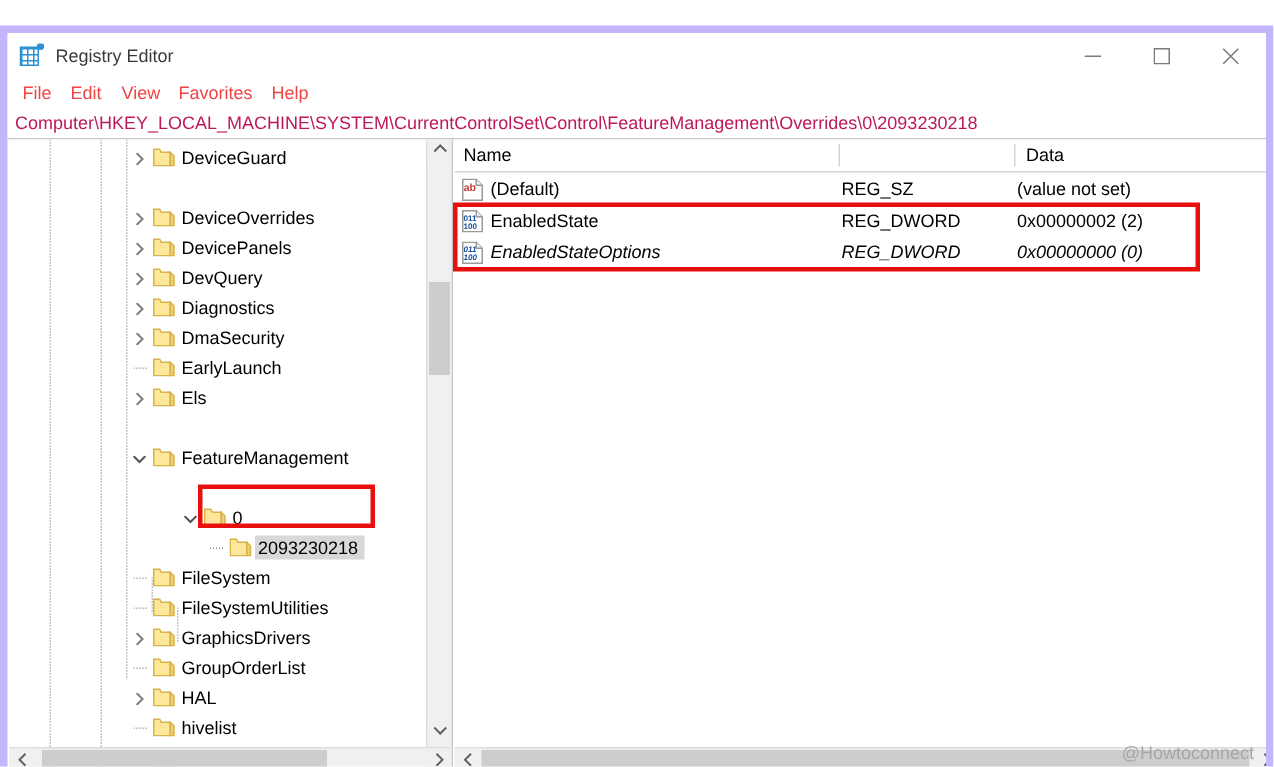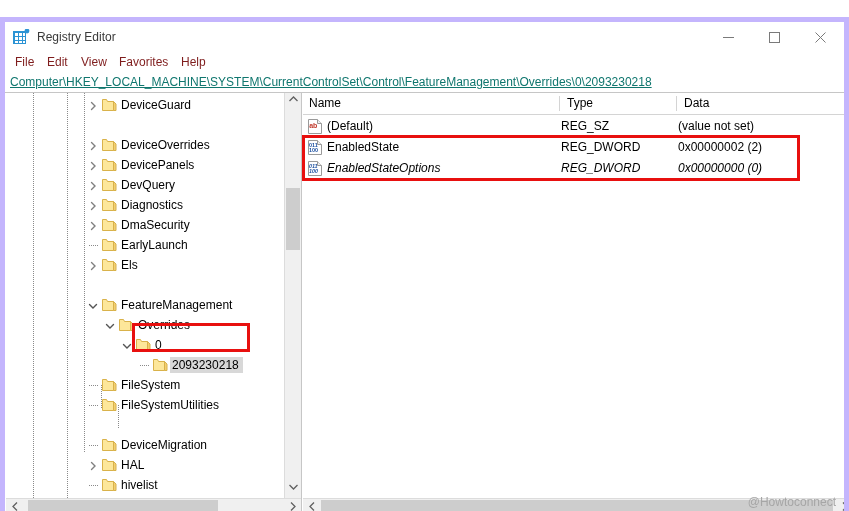--- a/index.html
+++ b/index.html
@@ -70,43 +70,42 @@
     left: 0; top: 30px;
     width: 100%; height: 20px;
     background: #ffffff;
   }
   .menu-item {
     position: absolute;
     top: 2px;
     height: 16px;
     line-height: 16px;
     font-size: 12px;
-    color: #7f1d1d;
+    color: #ef4444;
     white-space: nowrap;
     padding: 0 2px;
     cursor: default;
   }
 
   
   #addressbar {
     position: absolute;
     left: 0; top: 50px;
     width: 100%; height: 21px;
     background: #ffffff;
     border-bottom: 1px solid #c6c6c6;
     box-sizing: border-box;
   }
   #address-text {
     position: absolute;
     left: 5px; top: 2px;
     font-size: 12px;
-    color: #0f766e;
+    color: #be185d;
     line-height: 16px;
     white-space: nowrap;
-    text-decoration: underline;
   }
 
   
   #left-pane {
     position: absolute;
     left: 1px; top: 71px;
     width: 296px; height: 422px;
     background: #ffffff;
     border-right: 1px solid #c6c6c6;
     box-sizing: border-box;
@@ -427,30 +426,20 @@
         <div class="tree-row" style="top: 202px;">
           <span class="chev" style="left: 82px;"><svg width="10" height="10" viewBox="0 0 10 10">
               <path d="M1.5 3.5 L5 7 L8.5 3.5" stroke="#555" stroke-width="1.4" fill="none" stroke-linecap="round"></path>
             </svg></span>
           <span class="folder" style="left: 96px;"><svg width="15" height="13" viewBox="0 0 15 13">
               <path d="M0.5 1.5 L0.5 12.5 L11.5 12.5 L11.5 3.5 L5.5 3.5 L4.5 1.5 Z" fill="#fde79a" stroke="#d9b24a" stroke-width="1"></path>
               <path d="M11.5 3.5 L14 6 L14 12.5 L11.5 12.5 Z" fill="#f2cf74" stroke="#d9b24a" stroke-width="1"></path>
             </svg></span>
           <span class="tree-label" style="left: 113px;">FeatureManagement</span>
         </div>
-        <div class="tree-row" style="top: 222px;">
-          <span class="chev" style="left: 99px;"><svg width="10" height="10" viewBox="0 0 10 10">
-              <path d="M1.5 3.5 L5 7 L8.5 3.5" stroke="#555" stroke-width="1.4" fill="none" stroke-linecap="round"></path>
-            </svg></span>
-          <span class="folder" style="left: 113px;"><svg width="15" height="13" viewBox="0 0 15 13">
-              <path d="M0.5 1.5 L0.5 12.5 L11.5 12.5 L11.5 3.5 L5.5 3.5 L4.5 1.5 Z" fill="#fde79a" stroke="#d9b24a" stroke-width="1"></path>
-              <path d="M11.5 3.5 L14 6 L14 12.5 L11.5 12.5 Z" fill="#f2cf74" stroke="#d9b24a" stroke-width="1"></path>
-            </svg></span>
-          <span class="tree-label" style="left: 130px;">Overrides</span>
-        </div>
         <div class="tree-row" style="top: 242px;">
           <span class="chev" style="left: 116px;"><svg width="10" height="10" viewBox="0 0 10 10">
               <path d="M1.5 3.5 L5 7 L8.5 3.5" stroke="#555" stroke-width="1.4" fill="none" stroke-linecap="round"></path>
             </svg></span>
           <span class="folder" style="left: 130px;"><svg width="15" height="13" viewBox="0 0 15 13">
               <path d="M0.5 1.5 L0.5 12.5 L11.5 12.5 L11.5 3.5 L5.5 3.5 L4.5 1.5 Z" fill="#fde79a" stroke="#d9b24a" stroke-width="1"></path>
               <path d="M11.5 3.5 L14 6 L14 12.5 L11.5 12.5 Z" fill="#f2cf74" stroke="#d9b24a" stroke-width="1"></path>
             </svg></span>
           <span class="tree-label" style="left: 147px;">0</span>
         </div>
@@ -471,27 +460,37 @@
           <span class="tree-label" style="left: 113px;">FileSystem</span>
         </div>
         <div class="tree-row" style="top: 302px;">
           <div class="dotstub" style="left: 83px; top: 10px; width: 9px;"></div>
           <span class="folder" style="left: 96px;"><svg width="15" height="13" viewBox="0 0 15 13">
               <path d="M0.5 1.5 L0.5 12.5 L11.5 12.5 L11.5 3.5 L5.5 3.5 L4.5 1.5 Z" fill="#fde79a" stroke="#d9b24a" stroke-width="1"></path>
               <path d="M11.5 3.5 L14 6 L14 12.5 L11.5 12.5 Z" fill="#f2cf74" stroke="#d9b24a" stroke-width="1"></path>
             </svg></span>
           <span class="tree-label" style="left: 113px;">FileSystemUtilities</span>
         </div>
+        <div class="tree-row" style="top: 322px;">
+          <span class="chev" style="left: 82px;"><svg width="10" height="10" viewBox="0 0 10 10">
+              <path d="M3.5 1.5 L7 5 L3.5 8.5" stroke="#808080" stroke-width="1.4" fill="none" stroke-linecap="round"></path>
+            </svg></span>
+          <span class="folder" style="left: 96px;"><svg width="15" height="13" viewBox="0 0 15 13">
+              <path d="M0.5 1.5 L0.5 12.5 L11.5 12.5 L11.5 3.5 L5.5 3.5 L4.5 1.5 Z" fill="#fde79a" stroke="#d9b24a" stroke-width="1"></path>
+              <path d="M11.5 3.5 L14 6 L14 12.5 L11.5 12.5 Z" fill="#f2cf74" stroke="#d9b24a" stroke-width="1"></path>
+            </svg></span>
+          <span class="tree-label" style="left: 113px;">GraphicsDrivers</span>
+        </div>
         <div class="tree-row" style="top: 342px;">
           <div class="dotstub" style="left: 83px; top: 10px; width: 9px;"></div>
           <span class="folder" style="left: 96px;"><svg width="15" height="13" viewBox="0 0 15 13">
               <path d="M0.5 1.5 L0.5 12.5 L11.5 12.5 L11.5 3.5 L5.5 3.5 L4.5 1.5 Z" fill="#fde79a" stroke="#d9b24a" stroke-width="1"></path>
               <path d="M11.5 3.5 L14 6 L14 12.5 L11.5 12.5 Z" fill="#f2cf74" stroke="#d9b24a" stroke-width="1"></path>
             </svg></span>
-          <span class="tree-label" style="left: 113px;">DeviceMigration</span>
+          <span class="tree-label" style="left: 113px;">GroupOrderList</span>
         </div>
         <div class="tree-row" style="top: 362px;">
           <span class="chev" style="left: 82px;"><svg width="10" height="10" viewBox="0 0 10 10">
               <path d="M3.5 1.5 L7 5 L3.5 8.5" stroke="#808080" stroke-width="1.4" fill="none" stroke-linecap="round"></path>
             </svg></span>
           <span class="folder" style="left: 96px;"><svg width="15" height="13" viewBox="0 0 15 13">
               <path d="M0.5 1.5 L0.5 12.5 L11.5 12.5 L11.5 3.5 L5.5 3.5 L4.5 1.5 Z" fill="#fde79a" stroke="#d9b24a" stroke-width="1"></path>
               <path d="M11.5 3.5 L14 6 L14 12.5 L11.5 12.5 Z" fill="#f2cf74" stroke="#d9b24a" stroke-width="1"></path>
             </svg></span>
           <span class="tree-label" style="left: 113px;">HAL</span>
@@ -540,21 +539,20 @@
             <path d="M1 0.5 L5 4.5 L1 8.5" stroke="#606060" stroke-width="1.3" fill="none"></path>
           </svg>
       </div>
     </div>
   </div>
 
   <div id="right-pane">
     <div id="col-header">
       <div class="col-head" style="left:0; width:256px;">Name</div>
       <div class="col-sep" style="left:256px"></div>
-      <div class="col-head" style="left:258px; width:117px;">Type</div>
       <div class="col-sep" style="left:373px"></div>
       <div class="col-head" style="left:375px; width:175px;">Data</div>
     </div>
 
     <div id="values-list">
         <div class="val-row" style="top: 23px;">
           <span class="val-icon"><svg width="14" height="15" viewBox="0 0 14 15">
               <path d="M0.5 0.5 L9.5 0.5 L13.5 4.5 L13.5 14.5 L0.5 14.5 Z" fill="#ffffff" stroke="#9a9a9a" stroke-width="1"></path>
               <path d="M9.5 0.5 L9.5 4.5 L13.5 4.5" fill="#efefef" stroke="#9a9a9a" stroke-width="1"></path>
               <text x="1.2" y="8.6" font-family="Liberation Sans, sans-serif" font-size="7" font-weight="bold" fill="#c0392b">ab</text>

